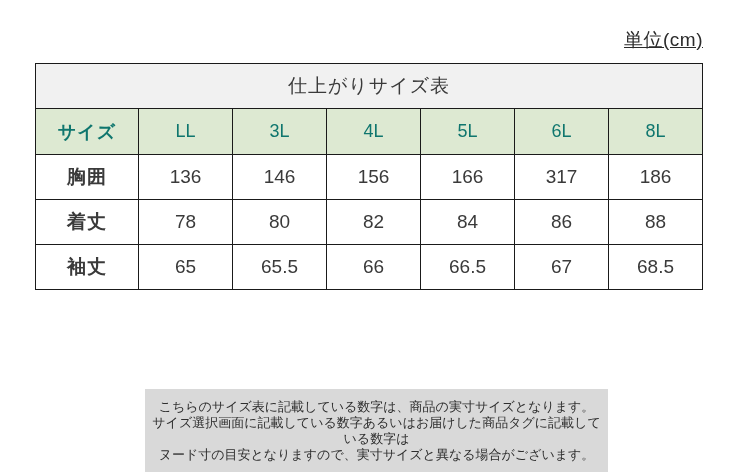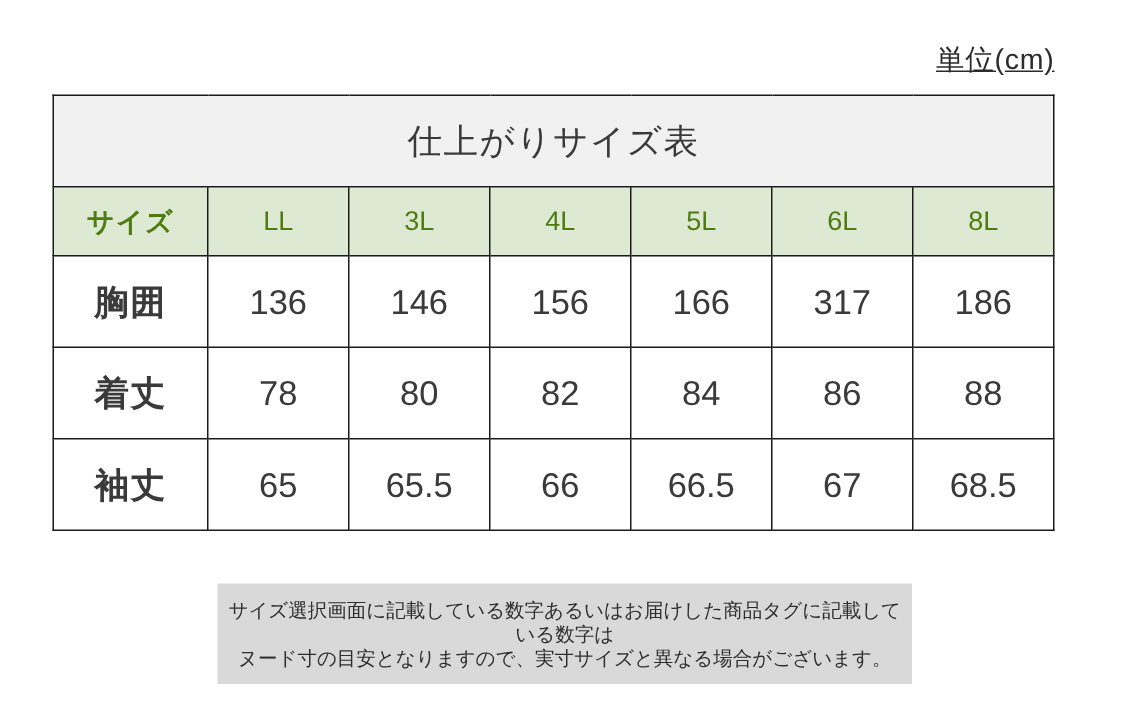--- a/index.html
+++ b/index.html
@@ -24,36 +24,36 @@
     position: absolute;
     left: 35px; top: 63px;
     width: 668px;
     border-collapse: collapse;
     table-layout: fixed;
   }
   table.size-table td {
     border: 1.5px solid #1a1a1a;
     text-align: center;
     vertical-align: middle;
-    font-size: 23px;
+    font-size: 19px;
     color: #3a3a3a;
-    height: 61px;
+    height: 45px;
   }
   td.title-cell {
     background: #f1f1f1;
     height: 46px;
     font-size: 17px;
     color: #2b2b2b;
     letter-spacing: 1px;
   }
   tr.header-row td {
     background: #dde9d2;
     height: 46px;
     font-size: 18px;
-    color: #4d7c0f;
+    color: #0f766e;
   }
   td.label-cell {
     font-weight: bold;
     color: #111111;
     letter-spacing: 1px;
   }
   col.first { width: 103px; }
 
   .note-box {
     position: absolute;
@@ -124,17 +124,18 @@
           <td>65.5</td>
           <td>66</td>
           <td>66.5</td>
           <td>67</td>
           <td>68.5</td>
         </tr>
       </tbody>
   </table>
 
   <div class="note-box">
+    <p>こちらのサイズ表に記載している数字は、商品の実寸サイズとなります。</p>
     <p>サイズ選択画面に記載している数字あるいはお届けした商品タグに記載している数字は</p>
     <p>ヌード寸の目安となりますので、実寸サイズと異なる場合がございます。</p>
   </div>
 
 </div>
 
 </body></html>

